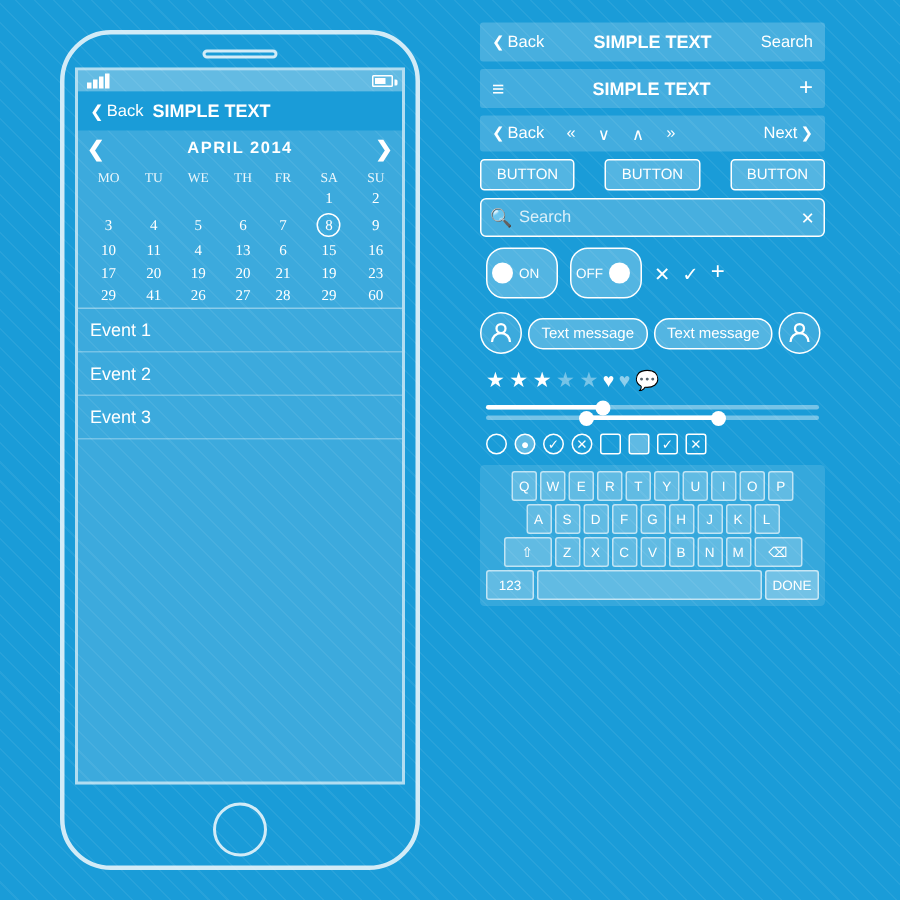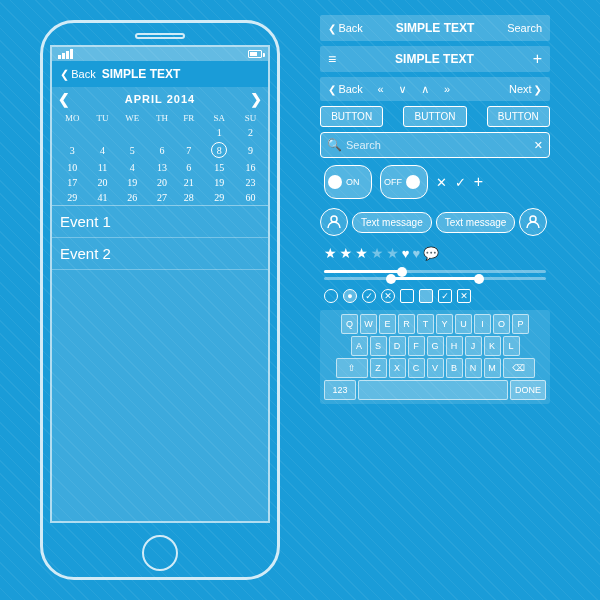--- a/index.html
+++ b/index.html
@@ -185,21 +185,21 @@
       line-height: 15px;
     }
 
     .event-list {
       border-top: 1px solid rgba(255,255,255,0.4);
     }
     .event-item {
       border-bottom: 1px solid rgba(255,255,255,0.3);
       padding: 7px 8px;
       color: white;
-      font-size: 15px;
+      font-size: 12px;
     }
 
     .phone-home-btn {
       width: 36px;
       height: 36px;
       border: 2px solid rgba(255,255,255,0.8);
       border-radius: 50%;
       margin: 6px auto;
     }
 
@@ -605,20 +605,21 @@
                 <td>29</td>
                 <td>60</td>
               </tr>
             </tbody>
           </table>
         </div>
 
         <div class="event-list">
           <div class="event-item">Event 1</div>
           <div class="event-item">Event 2</div>
+          <div class="event-item">Event 3</div>
         </div>
 
       </div>
 
       <div class="phone-home-btn"></div>
 
     </div>
   </div>
 
   <div class="ui-elements">

